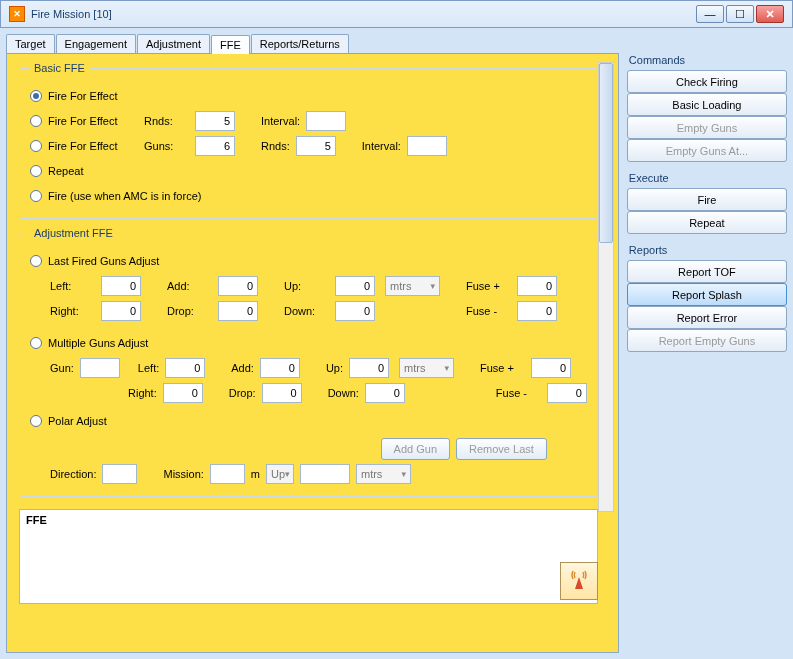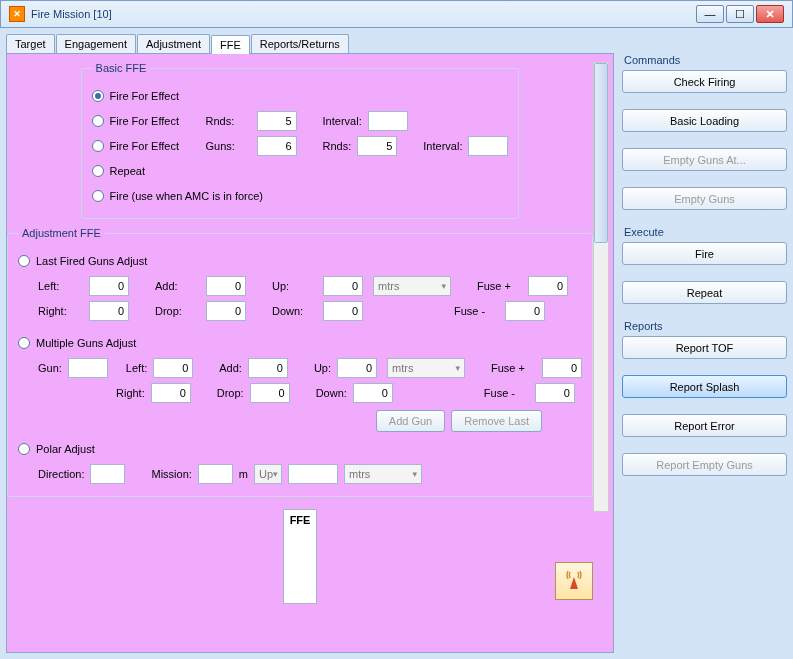--- a/index.html
+++ b/index.html
@@ -13,49 +13,49 @@
 .winbtn { width: 28px; height: 18px; border: 1px solid #6b8bb5; border-radius: 2px; display: flex; align-items: center; justify-content: center; background: linear-gradient(#f5faff,#d0e3f5); font-size:11px; }
 .winbtn.close { background: linear-gradient(#f5a3a0,#e35a52); border-color: #a03530; color: #fff; font-weight:bold; }
 
 .content { display: flex; padding: 6px; gap: 8px; height: calc(100% - 28px); }
 .leftcol { flex: 1; display: flex; flex-direction: column; }
 .rightcol { width: 172px; padding-top: 20px; }
 
 .tabs { display: flex; position: relative; z-index:2; }
 .tab { padding: 3px 8px; border: 1px solid #8aa7c6; border-bottom: none; background: #eaf1fa; margin-right: 1px; border-radius: 2px 2px 0 0; cursor:pointer; }
 .tab.active { background: #fcfdff; position:relative; top:1px; }
-.tabbody { border: 1px solid #8aa7c6; background: #f0abfc; flex: 1; padding: 8px 20px 8px 0; position: relative; display:flex; flex-direction:column;align-items:center; }
+.tabbody { border: 1px solid #8aa7c6; background: #fde047; flex: 1; padding: 8px 20px 8px 12px; position: relative; display:flex; flex-direction:column; }
 
 .scroll { position:absolute; right:4px; top:8px; bottom:140px; width:16px; background:#f0f0f0; border:1px solid #ccc; }
 .scroll .thumb { position:absolute; top:0; left:0; right:0; height:180px; background:linear-gradient(90deg,#e3edf8,#c6d9ef); border:1px solid #9bb6d6; border-radius:2px;}
 
 fieldset { border: 1px solid #cbd8e8; border-radius: 3px; margin: 0 0 8px 0; padding: 8px 10px; }
 legend { padding: 0 4px; color: #1a3e6e; }
 
 .row { display: flex; align-items: center; gap: 6px; margin: 3px 0; min-height:22px; }
 .radio { width: 12px; height: 12px; border: 1px solid #5a7698; border-radius: 50%; display:inline-flex; align-items:center; justify-content:center; background:#fff; }
 .radio.checked::after { content:""; width:6px; height:6px; background:#3b6fa8; border-radius:50%; }
 .flbl { width: 45px; text-align:left; }
 .num { width: 40px; height: 20px; border: 1px solid #a6b8cc; background: #fff; text-align: right; padding: 0 4px; display:inline-flex; align-items:center; justify-content:flex-end; }
 .txt { width: 40px; height: 20px; border: 1px solid #a6b8cc; background: #fff; padding:0 4px; }
-.sel { width: 78px; height: 20px; border: 1px solid #a6b8cc; background: #f4f4f4; display:inline-flex; align-items:center; justify-content:space-between; padding:0 4px; color:#777;}
+.sel { width: 55px; height: 20px; border: 1px solid #a6b8cc; background: #f4f4f4; display:inline-flex; align-items:center; justify-content:space-between; padding:0 4px; color:#777;}
 .sel::after { content:"▾"; font-size:9px; color:#888; }
 .btn { height: 22px; padding: 0 12px; border: 1px solid #8aa7c6; border-radius: 3px; background: linear-gradient(#fdfeff,#e3ecf7); display:inline-flex; align-items:center; justify-content:center; cursor:pointer; }
 .btn.disabled { color: #9a9a9a; }
 
 .indent { margin-left: 20px; }
 .gap { width: 14px; }
 
 .output { border:1px solid #a6b8cc; background:#fff; height:95px; padding:4px 6px; font-weight:bold; margin-top:auto; }
 .radiobox { width:38px; height:38px; border:1px solid #b0935b; background:linear-gradient(#fff6dd,#ffe5a5); display:flex; align-items:center; justify-content:center; margin-top:-42px; align-self:flex-end; position:relative; }
 .radiobox svg { width:24px; height:24px; }
 
 .sidegroup { margin-bottom: 10px; }
 .sidelabel { color:#1a3e6e; margin-bottom:4px; padding-left:2px; }
-.sidebtn { width:100%; height:23px; border:1px solid #8aa7c6; border-radius:3px; background:linear-gradient(#fdfeff,#e3ecf7); display:flex; align-items:center; justify-content:center; margin-bottom:16px; cursor:pointer; }
+.sidebtn { width:100%; height:23px; border:1px solid #8aa7c6; border-radius:3px; background:linear-gradient(#fdfeff,#e3ecf7); display:flex; align-items:center; justify-content:center; margin-bottom:0; cursor:pointer; }
 .sidebtn.disabled { color:#9a9a9a; }
 .sidebtn.hl { background:linear-gradient(#e8f4ff,#bcdcfb); border-color:#4a8fd6; }
 
 .bottomrow { display:flex; gap:6px; margin-top:4px; }
 </style>
 </head>
 <body>
 
 <div class="titlebar">
   <span class="icon"></span>
@@ -188,28 +188,28 @@
           <span>Drop:</span>
           <span class="num">0</span>
           <span class="gap"></span>
           <span>Down:</span>
           <span class="num">0</span>
           <span style="width:59px"></span>
           <span class="gap"></span>
           <span class="flbl">Fuse -</span>
           <span class="num">0</span>
         </div>
+        <div class="row" style="margin-top:6px">
+          <span class="radio"></span>
+          <span>Polar Adjust</span>
+        </div>
+
         <div class="row" style="justify-content:flex-end; padding-right:40px; margin-top:6px">
           <span class="btn disabled">Add Gun</span>
           <span class="btn disabled">Remove Last</span>
-        </div>
-
-        <div class="row" style="margin-top:6px">
-          <span class="radio"></span>
-          <span>Polar Adjust</span>
         </div>
         <div class="row indent">
           <span>Direction:</span>
           <span class="txt" style="width:35px"></span>
           <span class="gap"></span>
           <span>Mission:</span>
           <span class="txt" style="width:35px"></span>
           <span>m</span>
           <span class="sel" style="width:28px">
               <span>Up</span>
@@ -231,22 +231,22 @@
           </svg>
       </div>
     </div>
   </div>
 
   <div class="rightcol">
     <div class="sidegroup">
       <div class="sidelabel">Commands</div>
       <div class="sidebtn">Check Firing</div>
       <div class="sidebtn">Basic Loading</div>
+      <div class="sidebtn disabled">Empty Guns</div>
       <div class="sidebtn disabled">Empty Guns At...</div>
-      <div class="sidebtn disabled">Empty Guns</div>
     </div>
     <div class="sidegroup">
       <div class="sidelabel">Execute</div>
       <div class="sidebtn">Fire</div>
       <div class="sidebtn">Repeat</div>
     </div>
     <div class="sidegroup">
       <div class="sidelabel">Reports</div>
       <div class="sidebtn">Report TOF</div>
       <div class="sidebtn hl">Report Splash</div>

